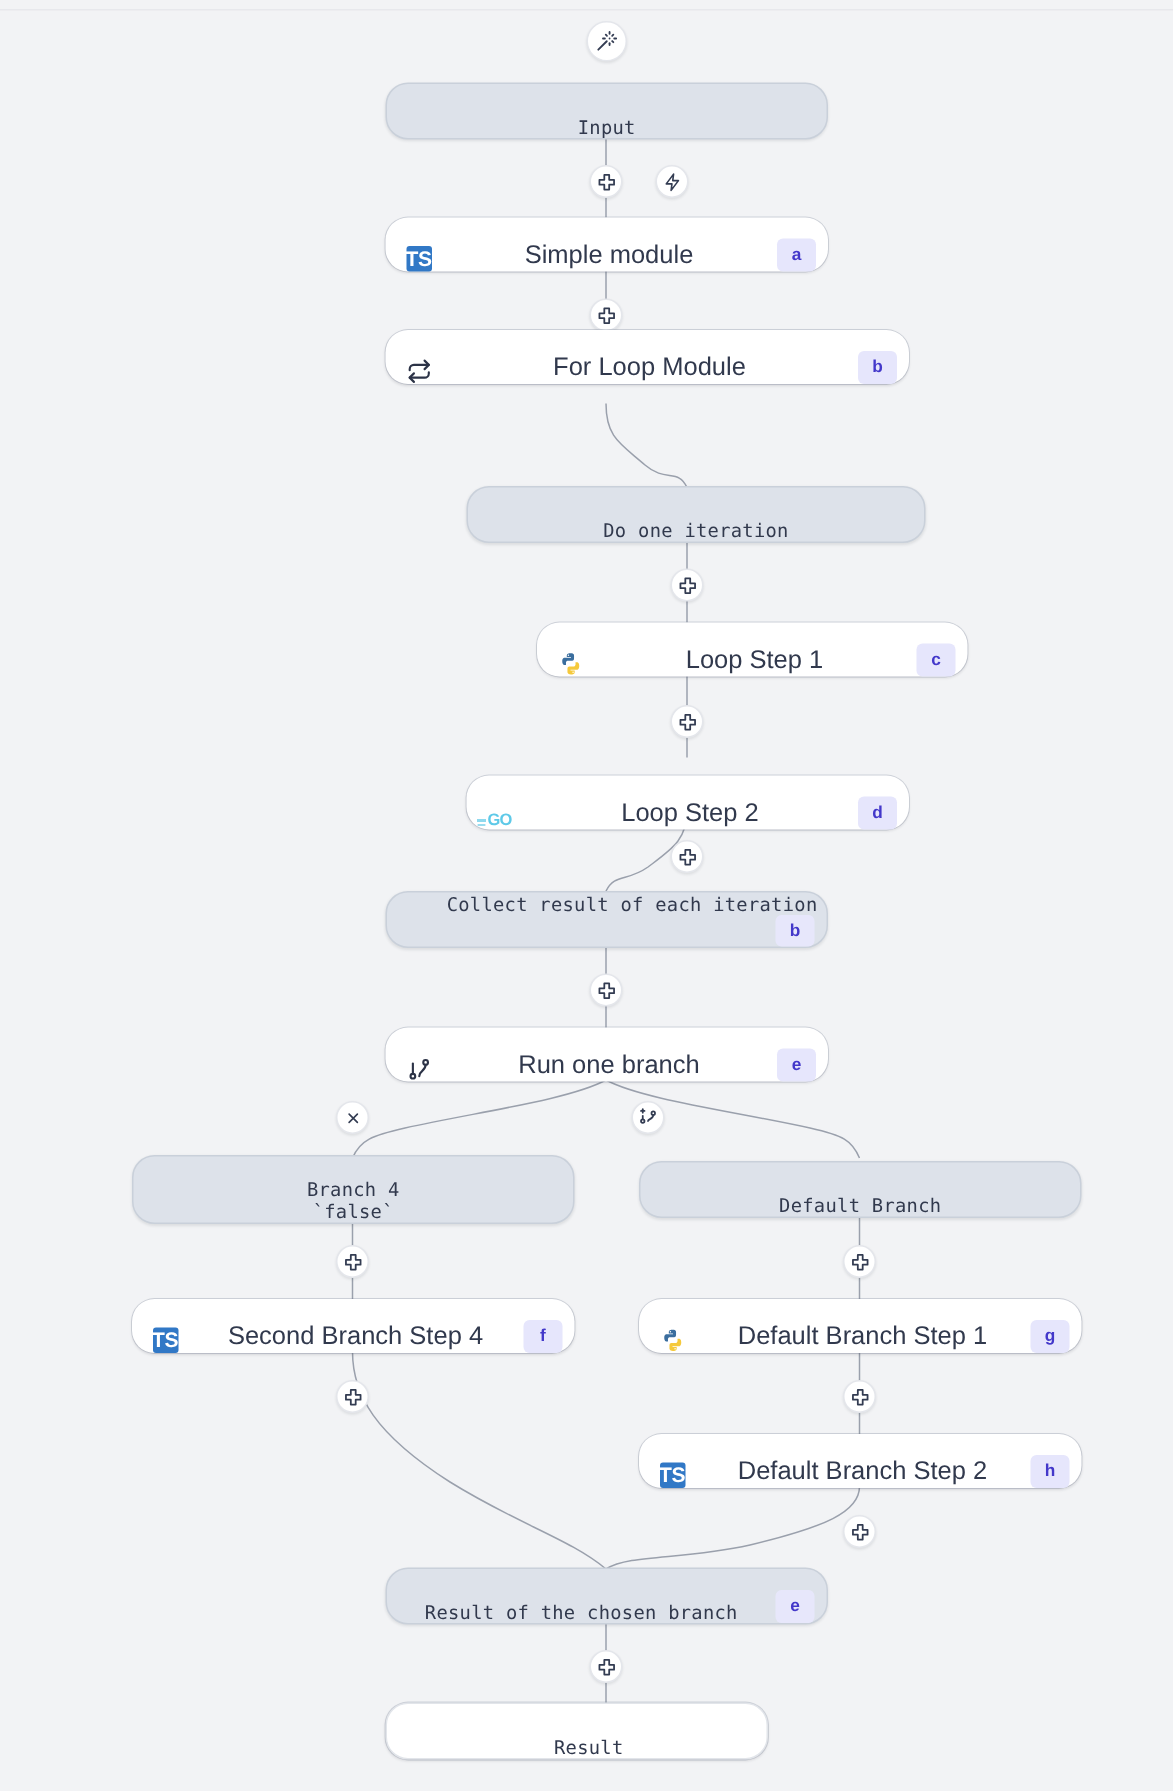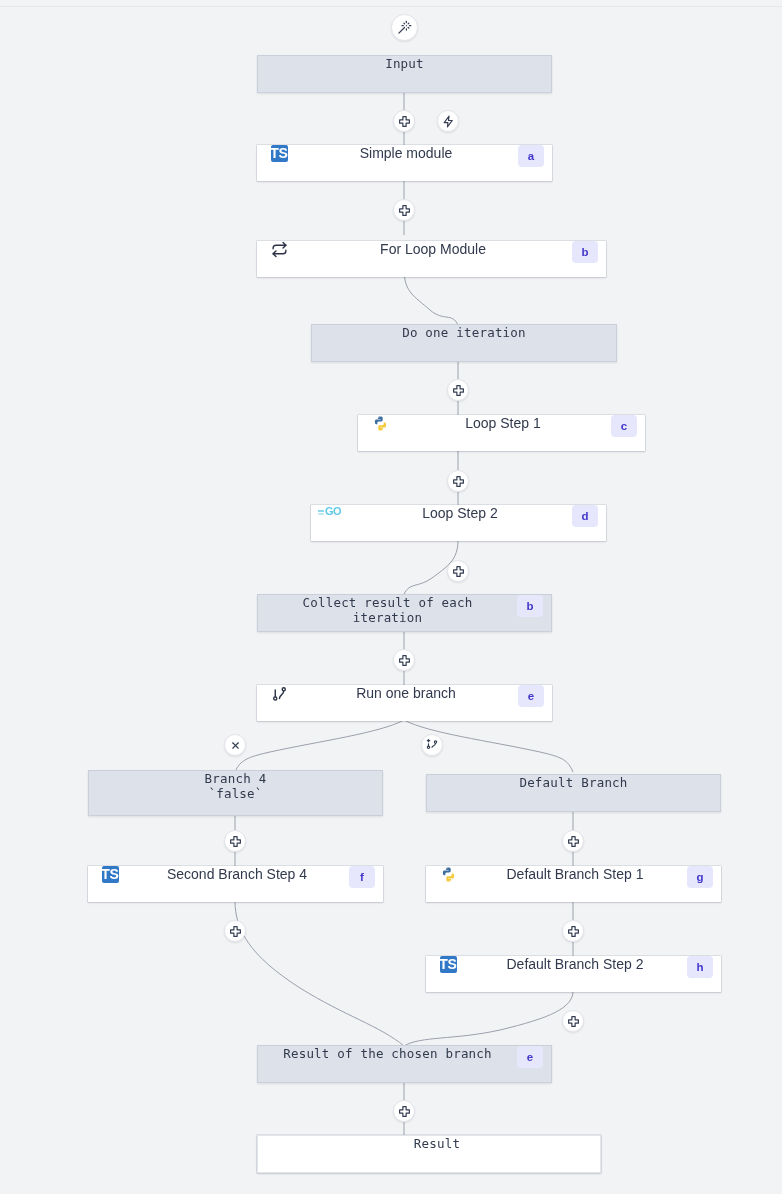--- a/index.html
+++ b/index.html
@@ -22,22 +22,22 @@
   }
   #edges {
     position: absolute; left: 0; top: 0; width: 782px; height: 1194px;
     pointer-events: none;
   }
 
   
   .node {
     position: absolute;
     display: flex;
-    align-items: flex-start;
-    border-radius: 0;
+    align-items: flex-end;
+    border-radius: 15px;
     box-shadow: 0 1px 2px rgba(20,25,40,.13), 0 0 0 0.6px rgba(120,128,150,.28);
   }
   .node.mod {                 
     background: #ffffff;
     height: 36px;
   }
   .node.hdr {                 
     background: #dde2ea;
     height: 38px;
     border: 1px solid #c9d0da;
@@ -58,21 +58,21 @@
     line-height: 1.22;
     white-space: pre-line;
     padding: 0 6px;
   }
   .hdr .nlabel, .plain .nlabel {
     font-family: "DejaVu Sans Mono", "Liberation Mono", monospace;
     font-size: 12.5px;
     letter-spacing: .2px;
     color: #31394d;
   }
-  .mod .nlabel { font-size: 14px; color: #31394d; }
+  .mod .nlabel { font-size: 17px; color: #31394d; }
 
   .lic {                       
     width: 30px; min-width: 30px;
     display: flex; align-items: center; justify-content: center;
     margin-left: 7px;
   }
   .badge {
     min-width: 26px; height: 22px;
     margin-right: 8px;
     background: #e6e6fc;
@@ -201,21 +201,21 @@
     <span class="nlabel">Simple module</span>
     <span class="badge">a</span>
   </div>
 
   <div class="hbtn" style="left:393px; top:199px;">
     <svg width="13" height="13" viewBox="0 0 24 24" fill="none" stroke="#333c52" stroke-width="2.2" stroke-linejoin="round">
       <path d="M9 3h6v6h6v6h-6v6H9v-6H3V9h6z"></path>
     </svg>
   </div>
 
-  <div class="node mod" style="left:257px; top:241px; width:349px;">
+  <div class="node mod" style="left:257px; top:220px; width:349px;">
     <span class="lic">
       <svg width="17" height="17" viewBox="0 0 24 24" fill="none" stroke="#2c3347" stroke-width="2" stroke-linecap="round" stroke-linejoin="round">
         <path d="m17 2 4 4-4 4"></path>
           <path d="M3 11v-1a4 4 0 0 1 4-4h14"></path>
         <path d="m7 22-4-4 4-4"></path>
           <path d="M21 13v1a4 4 0 0 1-4 4H3"></path>
       </svg>
     </span>
     <span class="nlabel">For Loop Module</span>
     <span class="badge">b</span>
@@ -241,35 +241,35 @@
     <span class="nlabel">Loop Step 1</span>
     <span class="badge">c</span>
   </div>
 
   <div class="hbtn" style="left:447px; top:470px;">
     <svg width="13" height="13" viewBox="0 0 24 24" fill="none" stroke="#333c52" stroke-width="2.2" stroke-linejoin="round">
       <path d="M9 3h6v6h6v6h-6v6H9v-6H3V9h6z"></path>
     </svg>
   </div>
 
-  <div class="node mod" style="left:311px; top:505px; width:295px;">
+  <div class="node mod" style="left:311px; top:517px; width:295px;">
     <span class="lic">
       <span class="go-logo">GO</span>
     </span>
     <span class="nlabel">Loop Step 2</span>
     <span class="badge">d</span>
   </div>
 
   <div class="hbtn" style="left:447px; top:560px;">
     <svg width="13" height="13" viewBox="0 0 24 24" fill="none" stroke="#333c52" stroke-width="2.2" stroke-linejoin="round">
       <path d="M9 3h6v6h6v6h-6v6H9v-6H3V9h6z"></path>
     </svg>
   </div>
 
-  <div class="node hdr" style="left:257px; top:594px; width:295px;">
+  <div class="node hdr" style="left:257px; top:594px; width:295px;flex-direction:column;">
     <span class="nlabel">Collect result of each iteration</span>
     <span class="badge">b</span>
   </div>
 
   <div class="hbtn" style="left:393px; top:649px;">
     <svg width="13" height="13" viewBox="0 0 24 24" fill="none" stroke="#333c52" stroke-width="2.2" stroke-linejoin="round">
       <path d="M9 3h6v6h6v6h-6v6H9v-6H3V9h6z"></path>
     </svg>
   </div>
 
@@ -371,17 +371,17 @@
     <span class="nlabel">Result of the chosen branch</span>
     <span class="badge">e</span>
   </div>
 
   <div class="hbtn" style="left:393px; top:1100px;">
     <svg width="13" height="13" viewBox="0 0 24 24" fill="none" stroke="#333c52" stroke-width="2.2" stroke-linejoin="round">
       <path d="M9 3h6v6h6v6h-6v6H9v-6H3V9h6z"></path>
     </svg>
   </div>
 
-  <div class="node plain" style="left:257px; top:1135px; width:344px;padding-left:16px;">
+  <div class="node plain" style="left:257px; top:1135px; width:255px;padding-left:16px;">
     <span class="nlabel">Result</span>
   </div>
 
 </div>
 
 </body></html>

